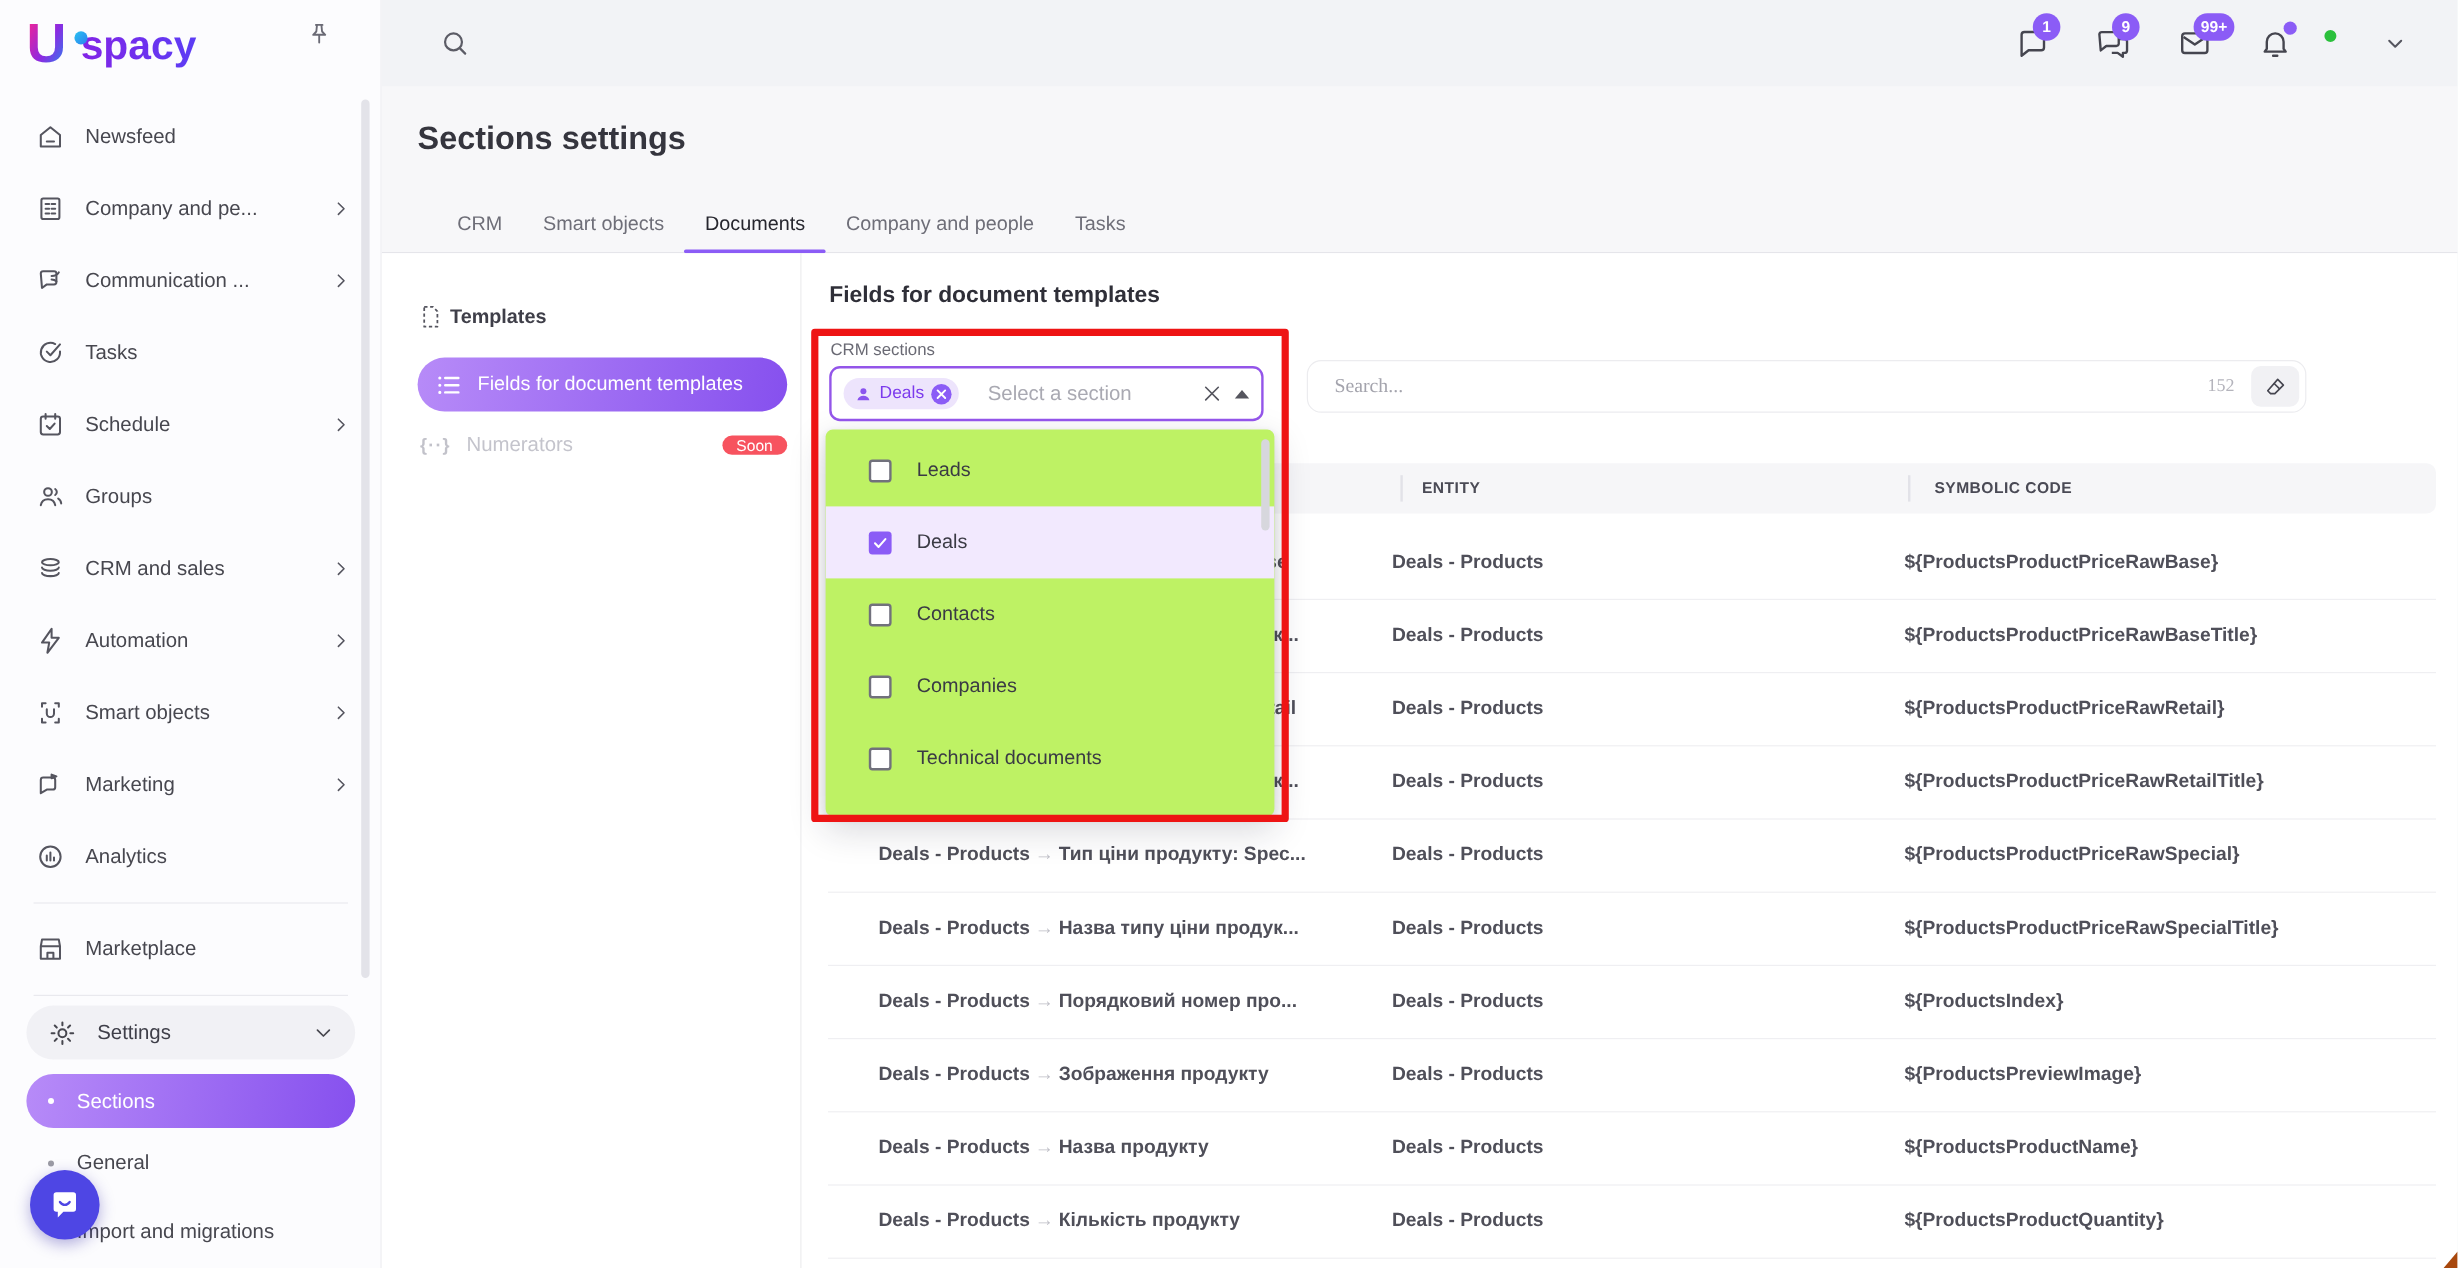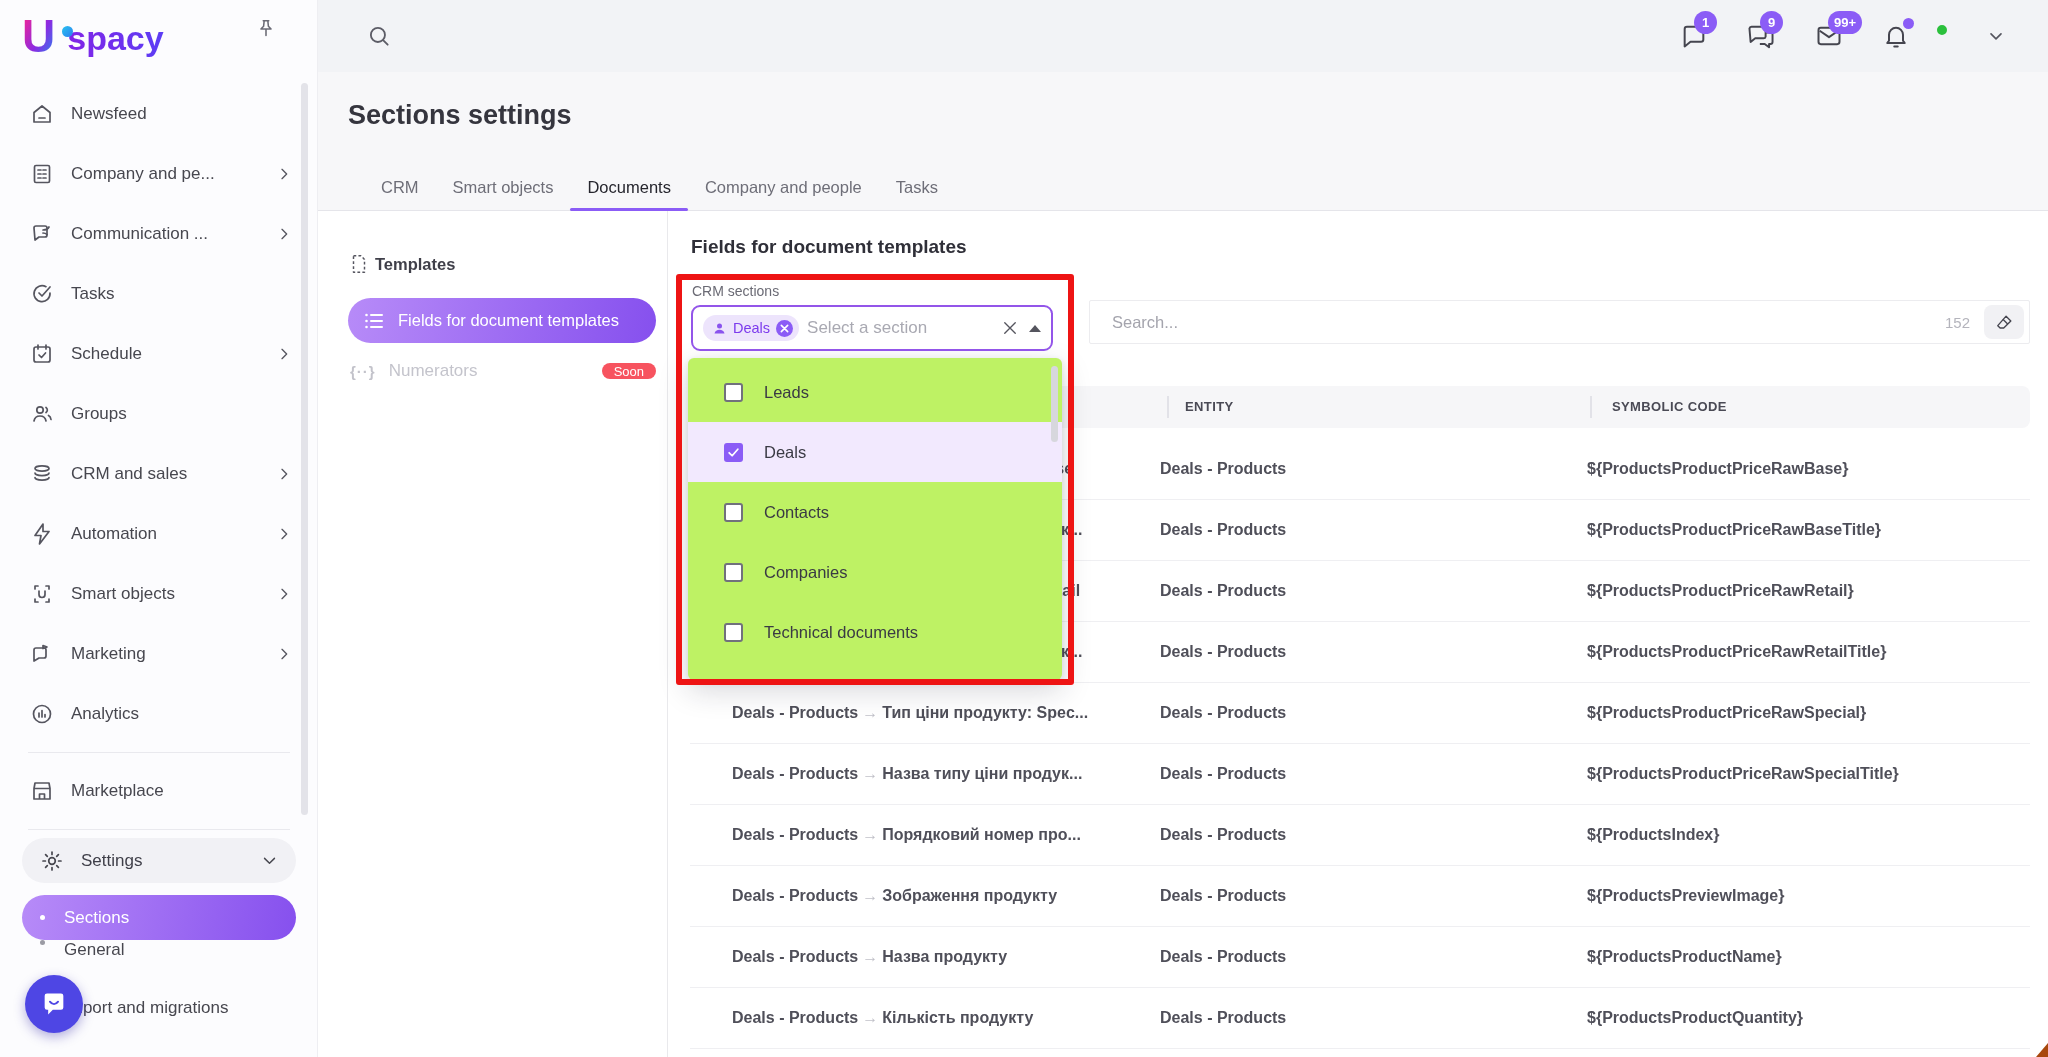--- a/index.html
+++ b/index.html
@@ -25,21 +25,21 @@
   .nav { position:absolute; left:0; top:84px; width:318px; }
   .nav-item { height:60px; display:flex; align-items:center; padding:0 26px 0 30px; cursor:pointer; }
   .nav-item .ico { width:24px; height:24px; color:#55555F; flex:0 0 24px; }
   .nav-item .lbl { margin-left:17px; font-size:17px; color:#47474F; flex:1; white-space:nowrap; overflow:hidden; }
   .nav-item .chev { color:#55555F; }
   .nav-divider { height:1px; background:#E9E9EE; margin:8px 28px; }
   .pill { margin:6px 22px 0 22px; height:45px; border-radius:23px; display:flex; align-items:center; padding:0 18px; cursor:pointer; }
   .pill.settings { background:#F1F1F5; }
   .pill.settings .lbl { margin-left:17px; font-size:17px; color:#3F3F49; flex:1; }
   .pill.selected { background:linear-gradient(100deg,#B78BF8 0%,#8650EE 100%); margin-top:12px;text-align:right; }
-  .subitem { height:58px; display:flex; align-items:flex-start; padding:0 26px 0 40px; cursor:pointer; }
+  .subitem { height:58px; display:flex; align-items:center; padding:0 26px 0 40px; cursor:pointer; }
   .bullet { width:5px; height:5px; border-radius:50%; background:#9B9BA4; }
   .subitem .lbl, .pill.selected .lbl2 { margin-left:19px; font-size:17px; }
   .pill.selected .bullet { background:#FFFFFF; }
   .pill.selected .lbl2 { color:#FFFFFF; }
   .sidebar-scrollthumb { position:absolute; right:9px; top:83px; width:7px; height:732px; border-radius:4px; background:#E3E3E9; cursor:pointer; }
   .fab { position:absolute; left:25px; top:975px; width:58px; height:58px; border-radius:50%; background:#4E46E4; display:flex; align-items:center; justify-content:center; box-shadow:0 4px 12px rgba(40,30,160,.35); cursor:pointer; z-index:30; }
 
   
   .topbar { position:absolute; left:318px; top:0; width:1730px; height:72px; background:#F2F3F6; display:flex; align-items:center; }
   .topbar-search { margin-left:48px; color:#5C5C66; cursor:pointer; }
@@ -77,36 +77,36 @@
   .soon-badge { background:#F7535F; color:#fff; font-size:13px; border-radius:13px; height:16px; padding:0 12px; display:flex; align-items:center; }
 
   
   .rightpanel { position:absolute; left:668px; top:211px; width:1380px; height:846px; background:#FFFFFF; }
   .content-heading { position:absolute; left:23px; top:25px; font-size:19px; font-weight:700; color:#2F2F38; }
   .select-label { position:absolute; left:24px; top:72px; font-size:14px; color:#6A6A74; }
   .crm-select { position:absolute; left:23px; top:94px; width:362px; height:46px; border:2px solid #9355E9; border-radius:9px; background:#fff; display:flex; align-items:center; padding:0 10px; z-index:7; }
   .chip { display:flex; align-items:center; background:#EDE4FC; border-radius:13px; height:26px; padding:0 6px 0 9px; gap:6px; cursor:pointer; }
   .chip .chip-lbl { font-size:14.5px; color:#7C3AED; }
   .chip-x { width:17px; height:17px; border-radius:50%; background:#8B5CF6; display:flex; align-items:center; justify-content:center; cursor:pointer; }
-  .sel-input { border:none; outline:none; flex:1; min-width:0; font-size:17px; color:#6d28d9; margin-left:8px; background:transparent; font-family:inherit; }
+  .sel-input { border:none; outline:none; flex:1; min-width:0; font-size:17px; color:#6d28d9; margin-left:24px; background:transparent; font-family:inherit; }
   .sel-input::placeholder { color:#A9A9B2; }
   .sel-clear { color:#55555E; cursor:pointer; margin-right:10px; }
   .sel-caret { width:0; height:0; border-left:6px solid transparent; border-right:6px solid transparent; border-bottom:7px solid #55555E; cursor:pointer; }
 
   .menu { position:absolute; left:20px; top:147px; width:374px; height:322px; background:#bef264; border-radius:6px; box-shadow:0 10px 30px rgba(25,25,50,.18), 0 2px 6px rgba(25,25,50,.10); z-index:5; padding-top:4px; overflow:hidden; }
   .option { height:60px; display:flex; align-items:center; padding-left:36px; gap:21px; cursor:pointer; }
   .option.selected { background:#F2E9FE; }
   .cbx { width:19px; height:19px; border:2px solid #71717C; border-radius:3px; background:#fff; flex:0 0 19px; }
   .cbx.checked { border:none; background:#8B5CF6; display:flex; align-items:center; justify-content:center; }
   .option .lbl { font-size:16.5px; color:#3A3A44; }
   .menu-scrollthumb { position:absolute; right:4px; top:8px; width:7px; height:76px; border-radius:4px; background:#D7D7DD; cursor:pointer; }
 
   .annotation-box { position:absolute; left:8px; top:63px; width:398px; height:411px; border:6px solid #EE1414; border-radius:3px; z-index:8; pointer-events:none; }
 
-  .searchbar { position:absolute; left:421px; top:89px; width:941px; height:44px; background:#fff; border:1px solid #ECECEF; border-radius:2px; display:flex; align-items:center; padding:0 5px 0 22px; }
+  .searchbar { position:absolute; left:421px; top:89px; width:833px; height:44px; background:#fff; border:1px solid #ECECEF; border-radius:12px; display:flex; align-items:center; padding:0 5px 0 22px;font-family:Liberation Serif, serif; }
   .searchbar input { border:none; outline:none; flex:1; font-size:16.5px; color:#3F3F49; background:transparent; font-family:inherit; }
   .searchbar input::placeholder { color:#A4A4AD; }
   .search-count { font-size:15px; color:#B4B4BC; margin-right:14px; }
   .eraser-btn { width:40px; height:34px; background:#F1F1F4; border-radius:8px; display:flex; align-items:center; justify-content:center; color:#45454F; cursor:pointer; }
 
   .thead { position:absolute; left:22px; top:175px; width:1340px; height:42px; background:#F6F6F8; border-radius:8px; }
   .th-div { position:absolute; top:10px; width:2px; height:22px; background:#E2E2E8; }
   .th-label { position:absolute; top:13px; font-size:13px; font-weight:700; color:#4A4A55; letter-spacing:.03em; }
 
   .rows { position:absolute; left:22px; top:228px; width:1340px; }

